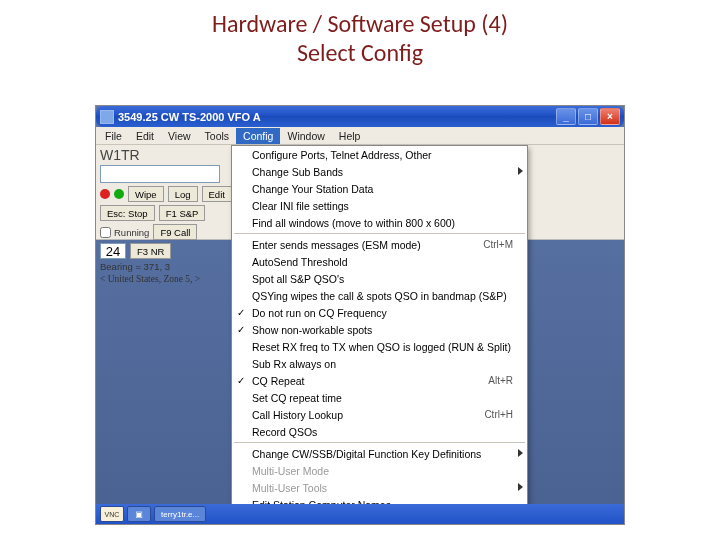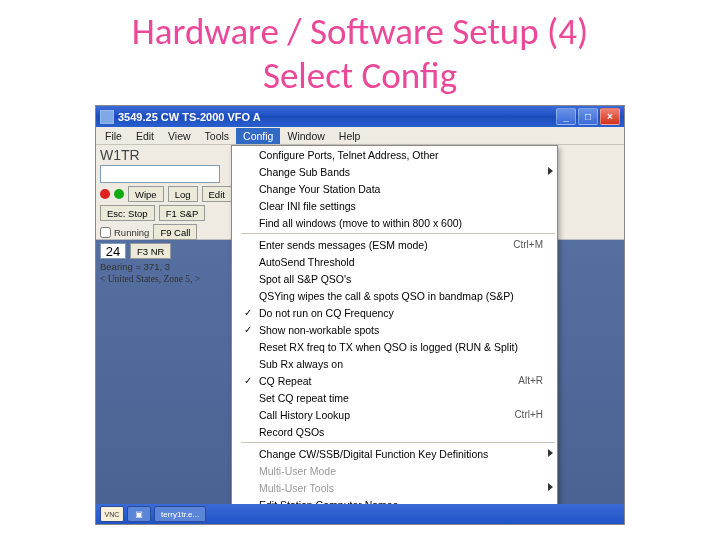--- a/index.html
+++ b/index.html
@@ -7,22 +7,22 @@
     width: 720px;
     height: 540px;
     background: #fff;
     font-family: "Calibri", "Segoe UI", Arial, sans-serif;
     overflow: hidden;
     position: relative;
   }
   .slide-title {
     text-align: center;
     margin-top: 10px;
-    font-size: 37px;
-    color: #ec4899;
+    font-size: 24px;
+    color: #7f1d1d;
     line-height: 1.2;
   }
   .screenshot-area {
     position: absolute;
     left: 95px;
     top: 105px;
     width: 530px;
     height: 420px;
     background: linear-gradient(#5b75a8, #4a6291);
     border: 1px solid #888;
@@ -31,20 +31,21 @@
     overflow: hidden;
   }
   
   .titlebar {
     height: 21px;
     background: linear-gradient(#3b6bd8, #2152c6 45%, #1a4ab8 46%, #2a5fd0);
     display: flex;
     align-items: center;
     color: #fff;
     padding: 0 4px;
+    border-radius: 7px;
   }
   .titlebar .appicon {
     width: 14px; height: 14px;
     background: #7fa8e8;
     border: 1px solid #fff3;
     margin-right: 4px;
   }
   .titlebar .title-text { flex: 1; font-size: 11px; font-weight: bold; }
   .titlebar .winbtn {
     width: 20px; height: 17px;
@@ -101,27 +102,26 @@
   .checkbox-row { display:flex; align-items:center; gap:3px; font-size:9.5px; color:#333; }
   .checkbox-row input { width:11px; height:11px; }
   .spin-input { width:26px; height:16px; border:1px solid #7f9db9; background:#fff; font-size:13px; text-align:center; }
   .bearing { font-size:9.5px; color:#333; margin-top:2px; }
   .country-label { font-size:9.5px; color:#333; margin-top:2px;font-family:Liberation Serif, serif; }
   
   .dropdown {
     position:absolute;
     left: 135px;
     top: 39px;
-    width: 327px;
+    width: 297px;
     background:#fff;
     border:1px solid #888;
     box-shadow: 2px 3px 5px rgba(0,0,0,0.3);
     font-size:10.5px;
     color:#000;
-    padding-left:7px;
   }
   .dd-row {
     display:flex;
     align-items:center;
     height:17px;
     padding: 0 14px 0 20px;
     position:relative;
     white-space: nowrap;
   }
   .dd-row .label { flex:1; overflow:hidden; text-overflow:ellipsis; }

